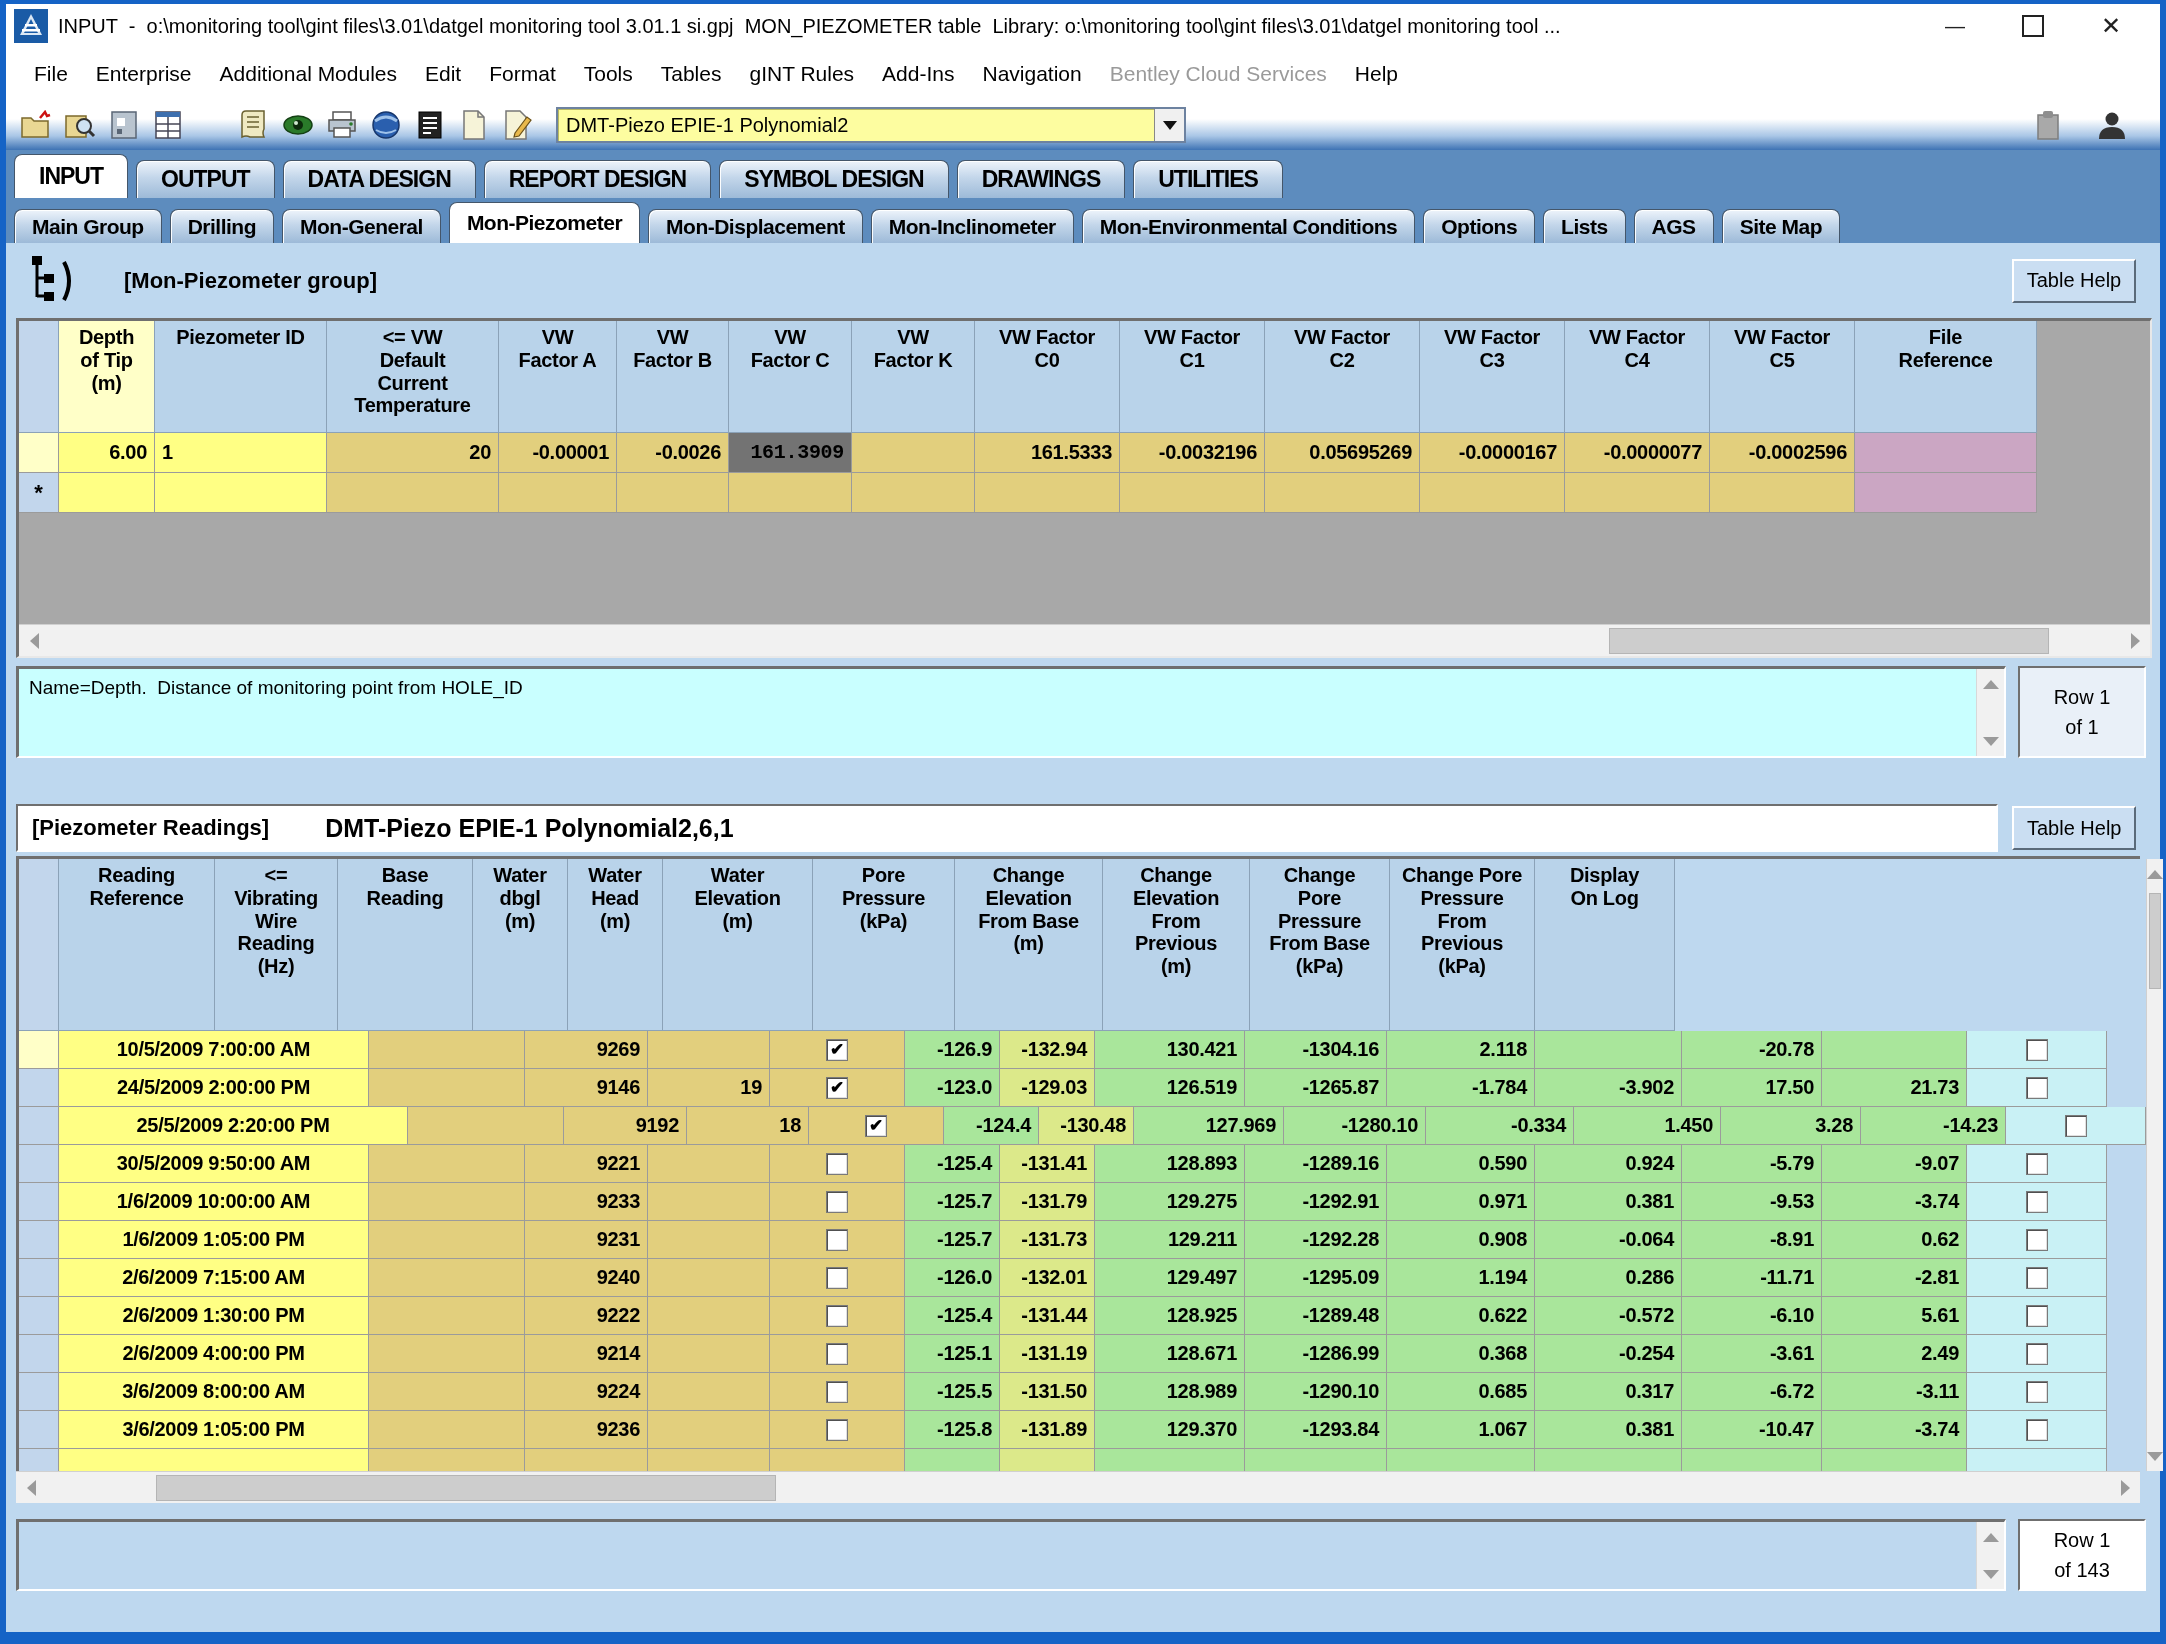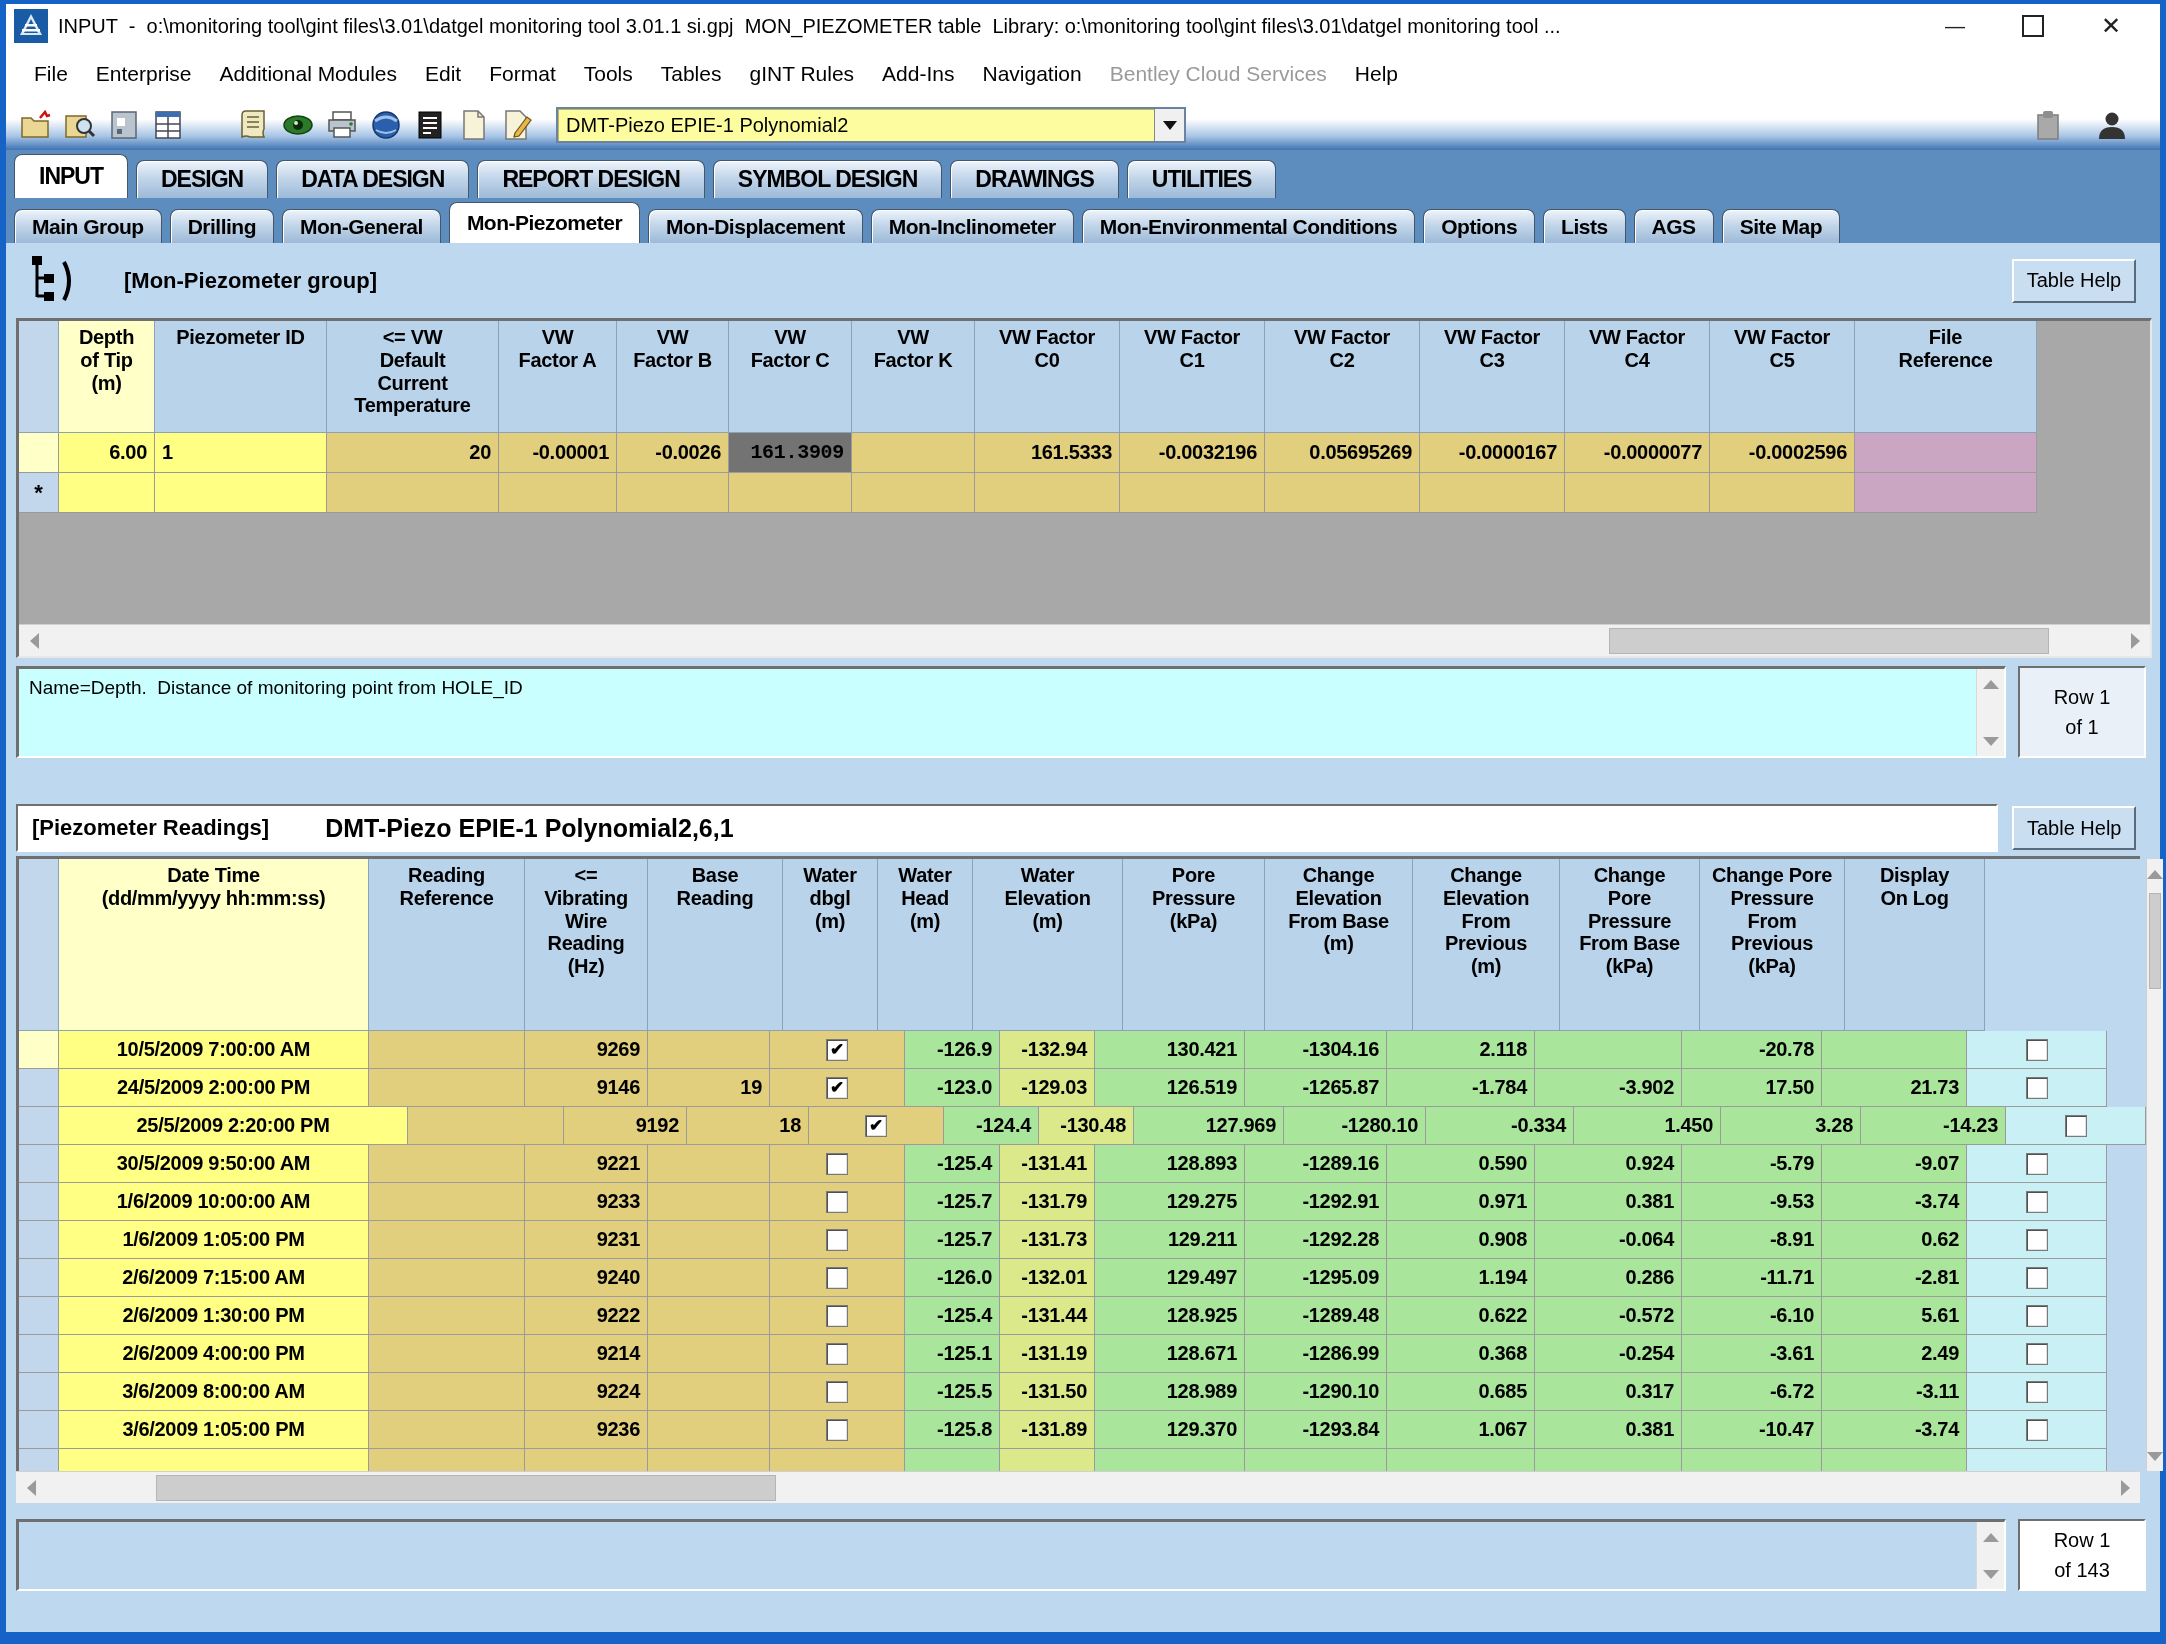--- a/index.html
+++ b/index.html
@@ -229,21 +229,21 @@
           <svg width="32" height="32" viewBox="0 0 32 32">
             <circle cx="16" cy="10" r="6.5" fill="#333"></circle>
             <path d="M3 30 Q3 18 16 18 Q29 18 29 30 Z" fill="#333"></path>
           </svg>
         </span>
     </span>
   </div>
 
   <div class="tabrow row1" id="tabs1">
       <div class="tab active">INPUT</div>
-      <div class="tab">DESIGN</div>
+      <div class="tab">OUTPUT</div>
       <div class="tab">DATA DESIGN</div>
       <div class="tab">REPORT DESIGN</div>
       <div class="tab">SYMBOL DESIGN</div>
       <div class="tab">DRAWINGS</div>
       <div class="tab">UTILITIES</div>
     </div>
   <div class="tabrow row2" id="tabs2">
       <div class="tab">Main Group</div>
       <div class="tab">Drilling</div>
       <div class="tab">Mon-General</div>
@@ -400,24 +400,20 @@
       <div class="lh-box">
         <span class="lh-title">[Piezometer Readings]</span>
         <span class="lh-sub">DMT-Piezo EPIE-1 Polynomial2,6,1</span>
       </div>
       <button class="help-btn">Table Help</button>
     </div>
     <div class="lower-grid">
       <div id="lower-table" class="gtable">
           <div class="trow thead">
             <div class="tcell thcell selcell" style="width: 40px;"></div>
-            <div class="tcell thcell" style="width: 310px; background: rgb(255, 255, 200);">
-              <span class="hlabel">Date Time
-(dd/mm/yyyy hh:mm:ss)</span>
-            </div>
             <div class="tcell thcell" style="width: 156px;">
               <span class="hlabel">Reading
 Reference</span>
             </div>
             <div class="tcell thcell" style="width: 123px;">
               <span class="hlabel">&lt;=
 Vibrating
 Wire
 Reading
 (Hz)</span>

